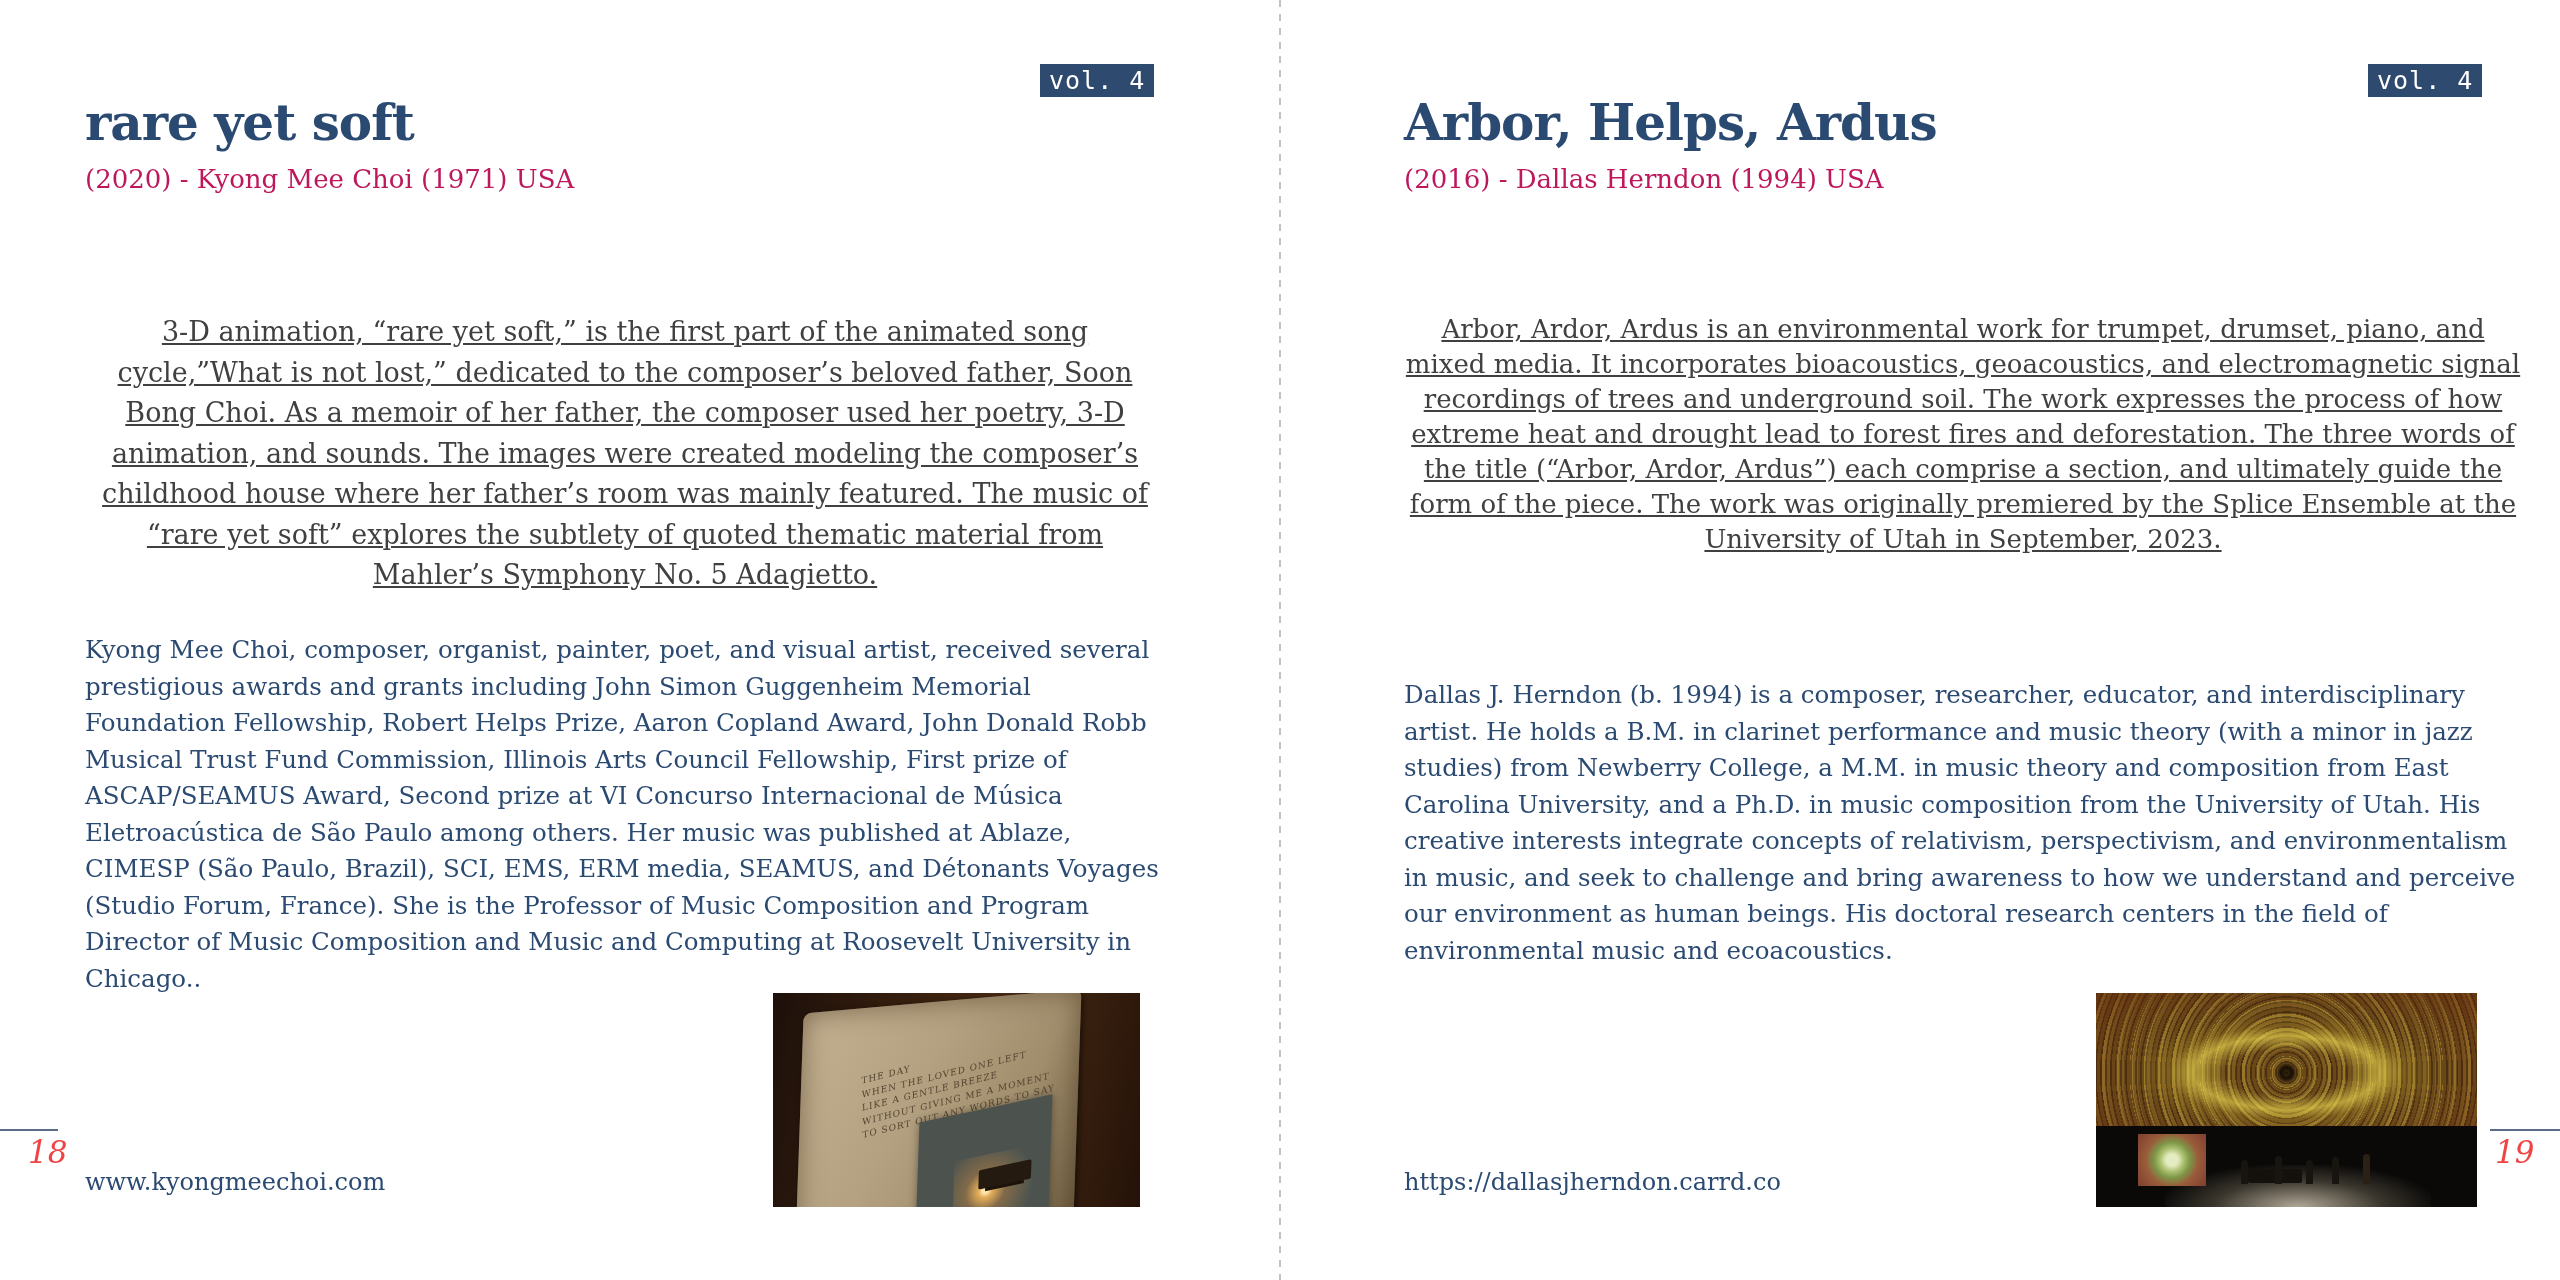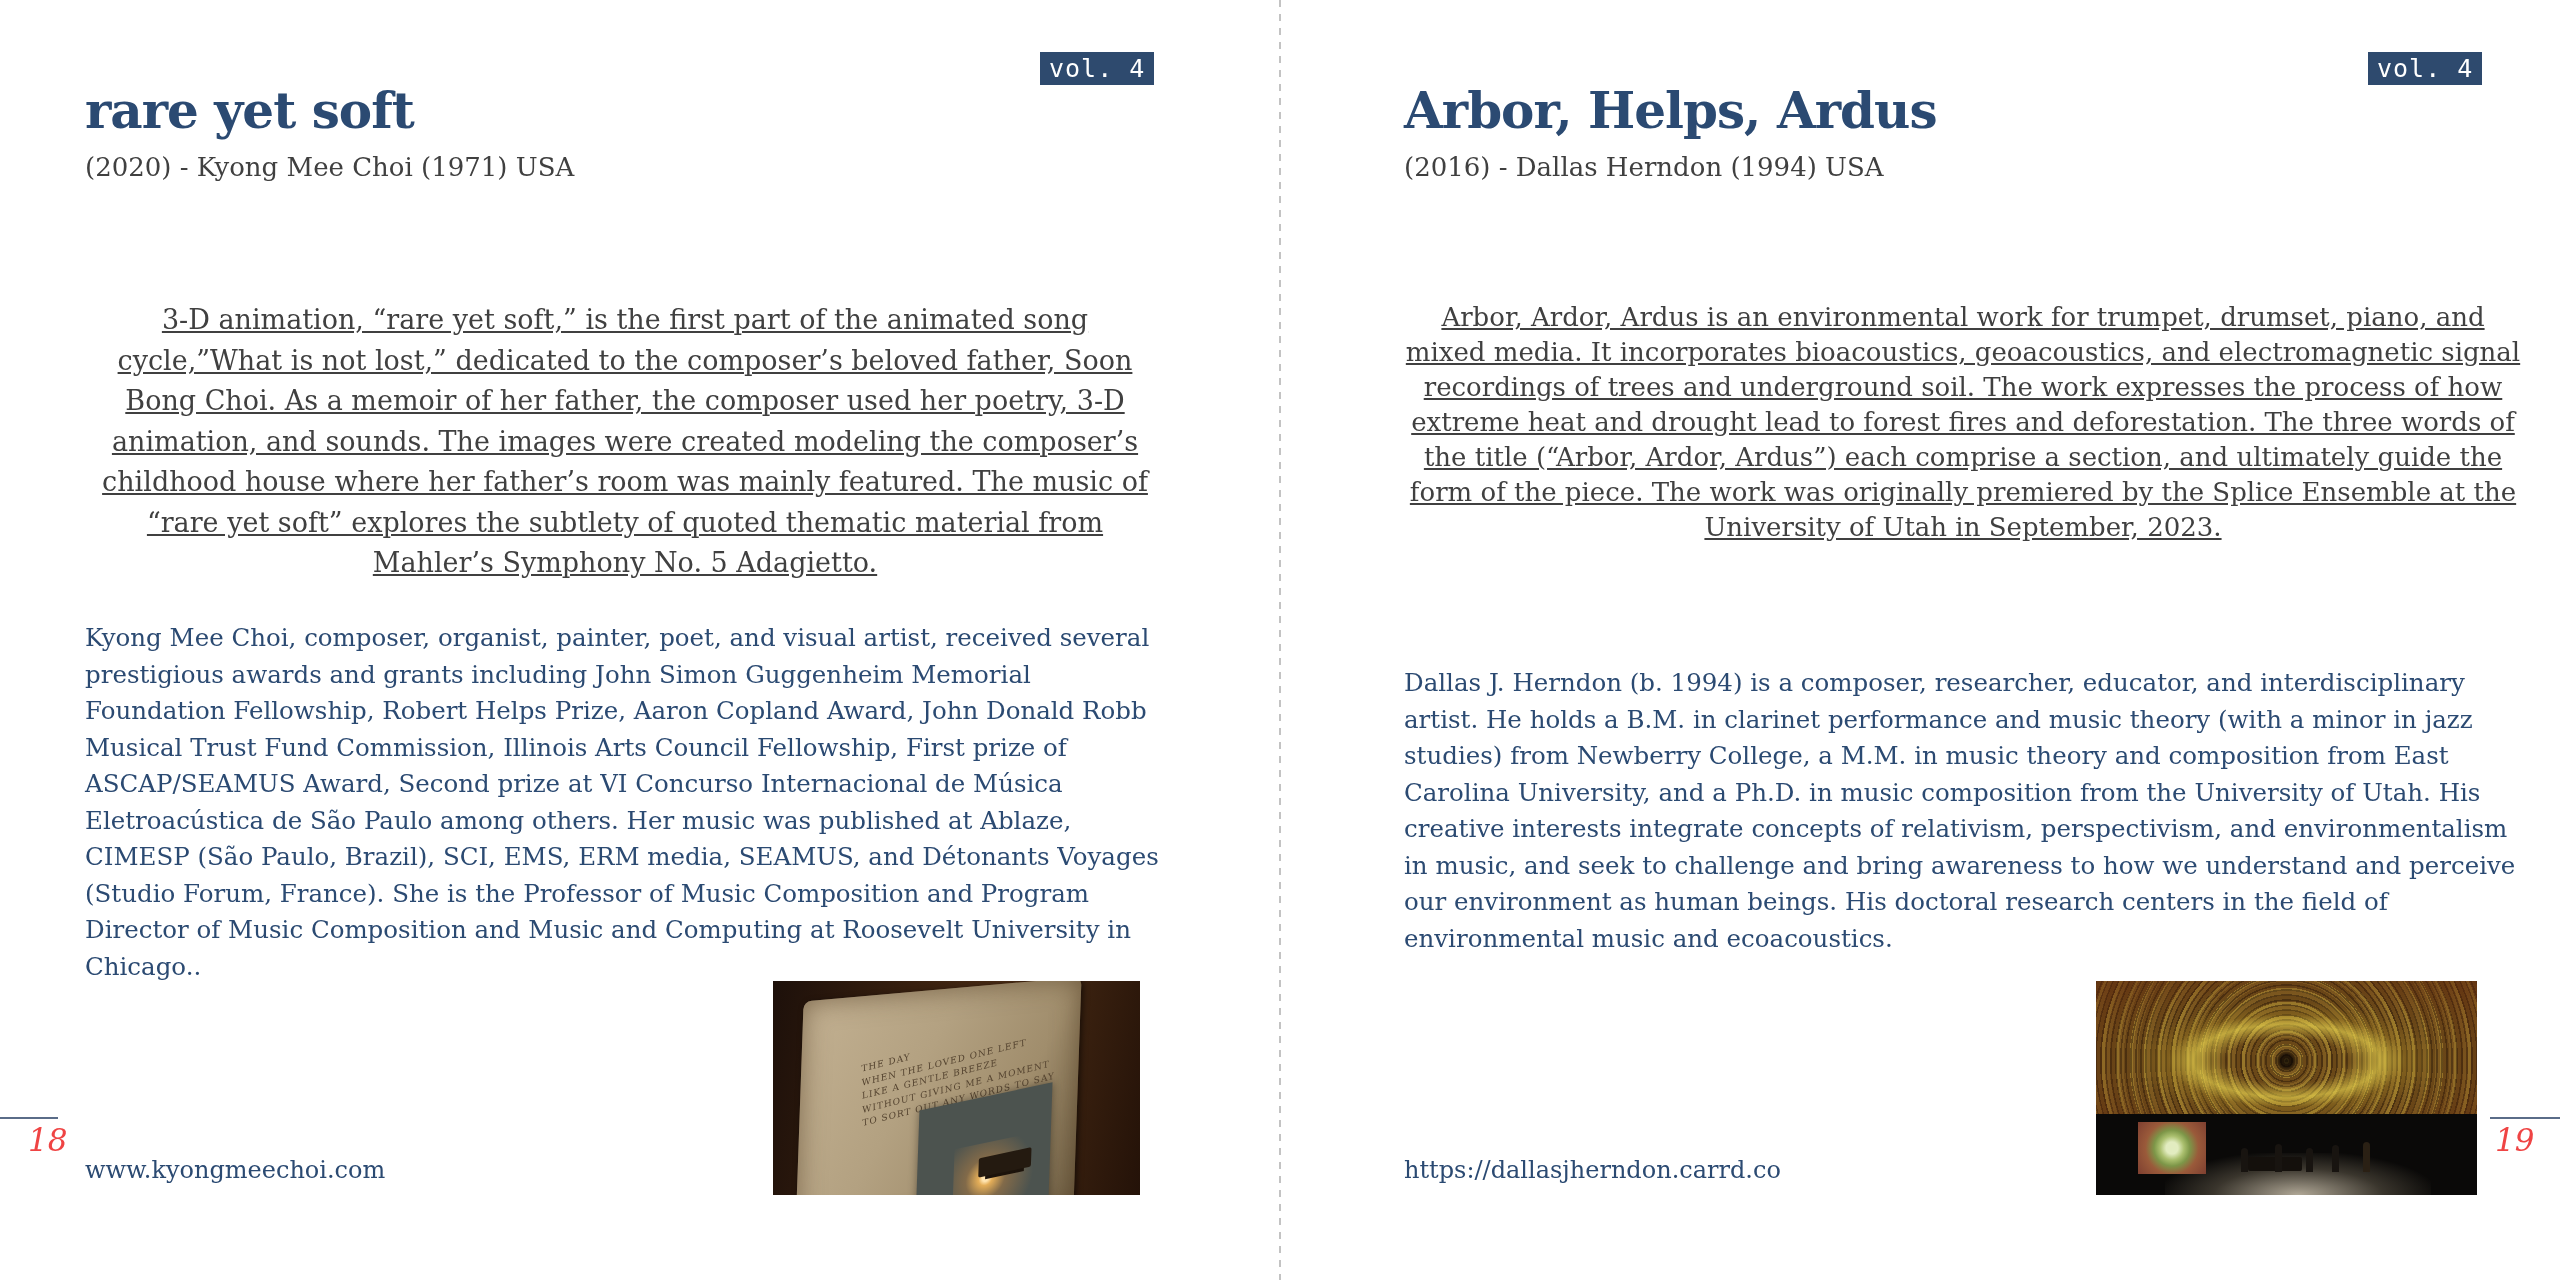--- a/index.html
+++ b/index.html
@@ -1,20 +1,20 @@
 <!DOCTYPE html>
 <html><head>
 <meta charset="utf-8">
 <style>
   * { margin:0; padding:0; box-sizing:border-box; }
   html,body { width:2560px; height:1280px; background:#ffffff; overflow:hidden;
               font-family:"DejaVu Serif", serif; }
   .spread { position:relative; width:2560px; height:1280px; background:#ffffff; }
 
-  .page { position:absolute; top:0; width:1280px; height:1092px; }
+  .page { position:absolute; top:12px; width:1280px; height:1092px; }
   .page.p0 { left:0; }
   .page.p1 { left:1280px; }
 
   
   .divider { position:absolute; left:1279px; top:0; width:2px; height:1280px;
              background:repeating-linear-gradient(to bottom,#c3c3c3 0 7px, transparent 7px 14px); }
 
   
   .badge { position:absolute; top:52px; height:33px; padding:1px 9px 0 9px;
            background:#2e4a6e; color:#ffffff;
@@ -22,21 +22,21 @@
            letter-spacing:1px; }
   .p0 .badge { left:1040px; }
   .p1 .badge { left:1088px; }
 
   
   .title { position:absolute; top:83px; color:#2b4a72; font-weight:700;
            font-size:50px; line-height:56px; letter-spacing:-1px; white-space:nowrap; }
   .p0 .title { left:85px; }
   .p1 .title { left:124px; }
 
-  .subtitle { position:absolute; top:152px; color:#404040; font-size:26px; white-space:nowrap; }
+  .subtitle { position:absolute; top:152px; color:#be185d; font-size:26px; white-space:nowrap; }
   .p0 .subtitle { left:85px; }
   .p1 .subtitle { left:124px; }
 
   
   .description { position:absolute; color:#404040; text-align:center;text-decoration:underline; }
   .p0 .description { left:85px;  top:300px; width:1080px; font-size:27px; line-height:40.5px; }
   .p1 .description { left:124px; top:300px; width:1118px; font-size:26px; line-height:35px; }
 
   .bio { position:absolute; color:#2b4a72; }
   .p0 .bio { left:85px;  top:620px; width:1080px; font-size:24.5px; line-height:36.5px; }

